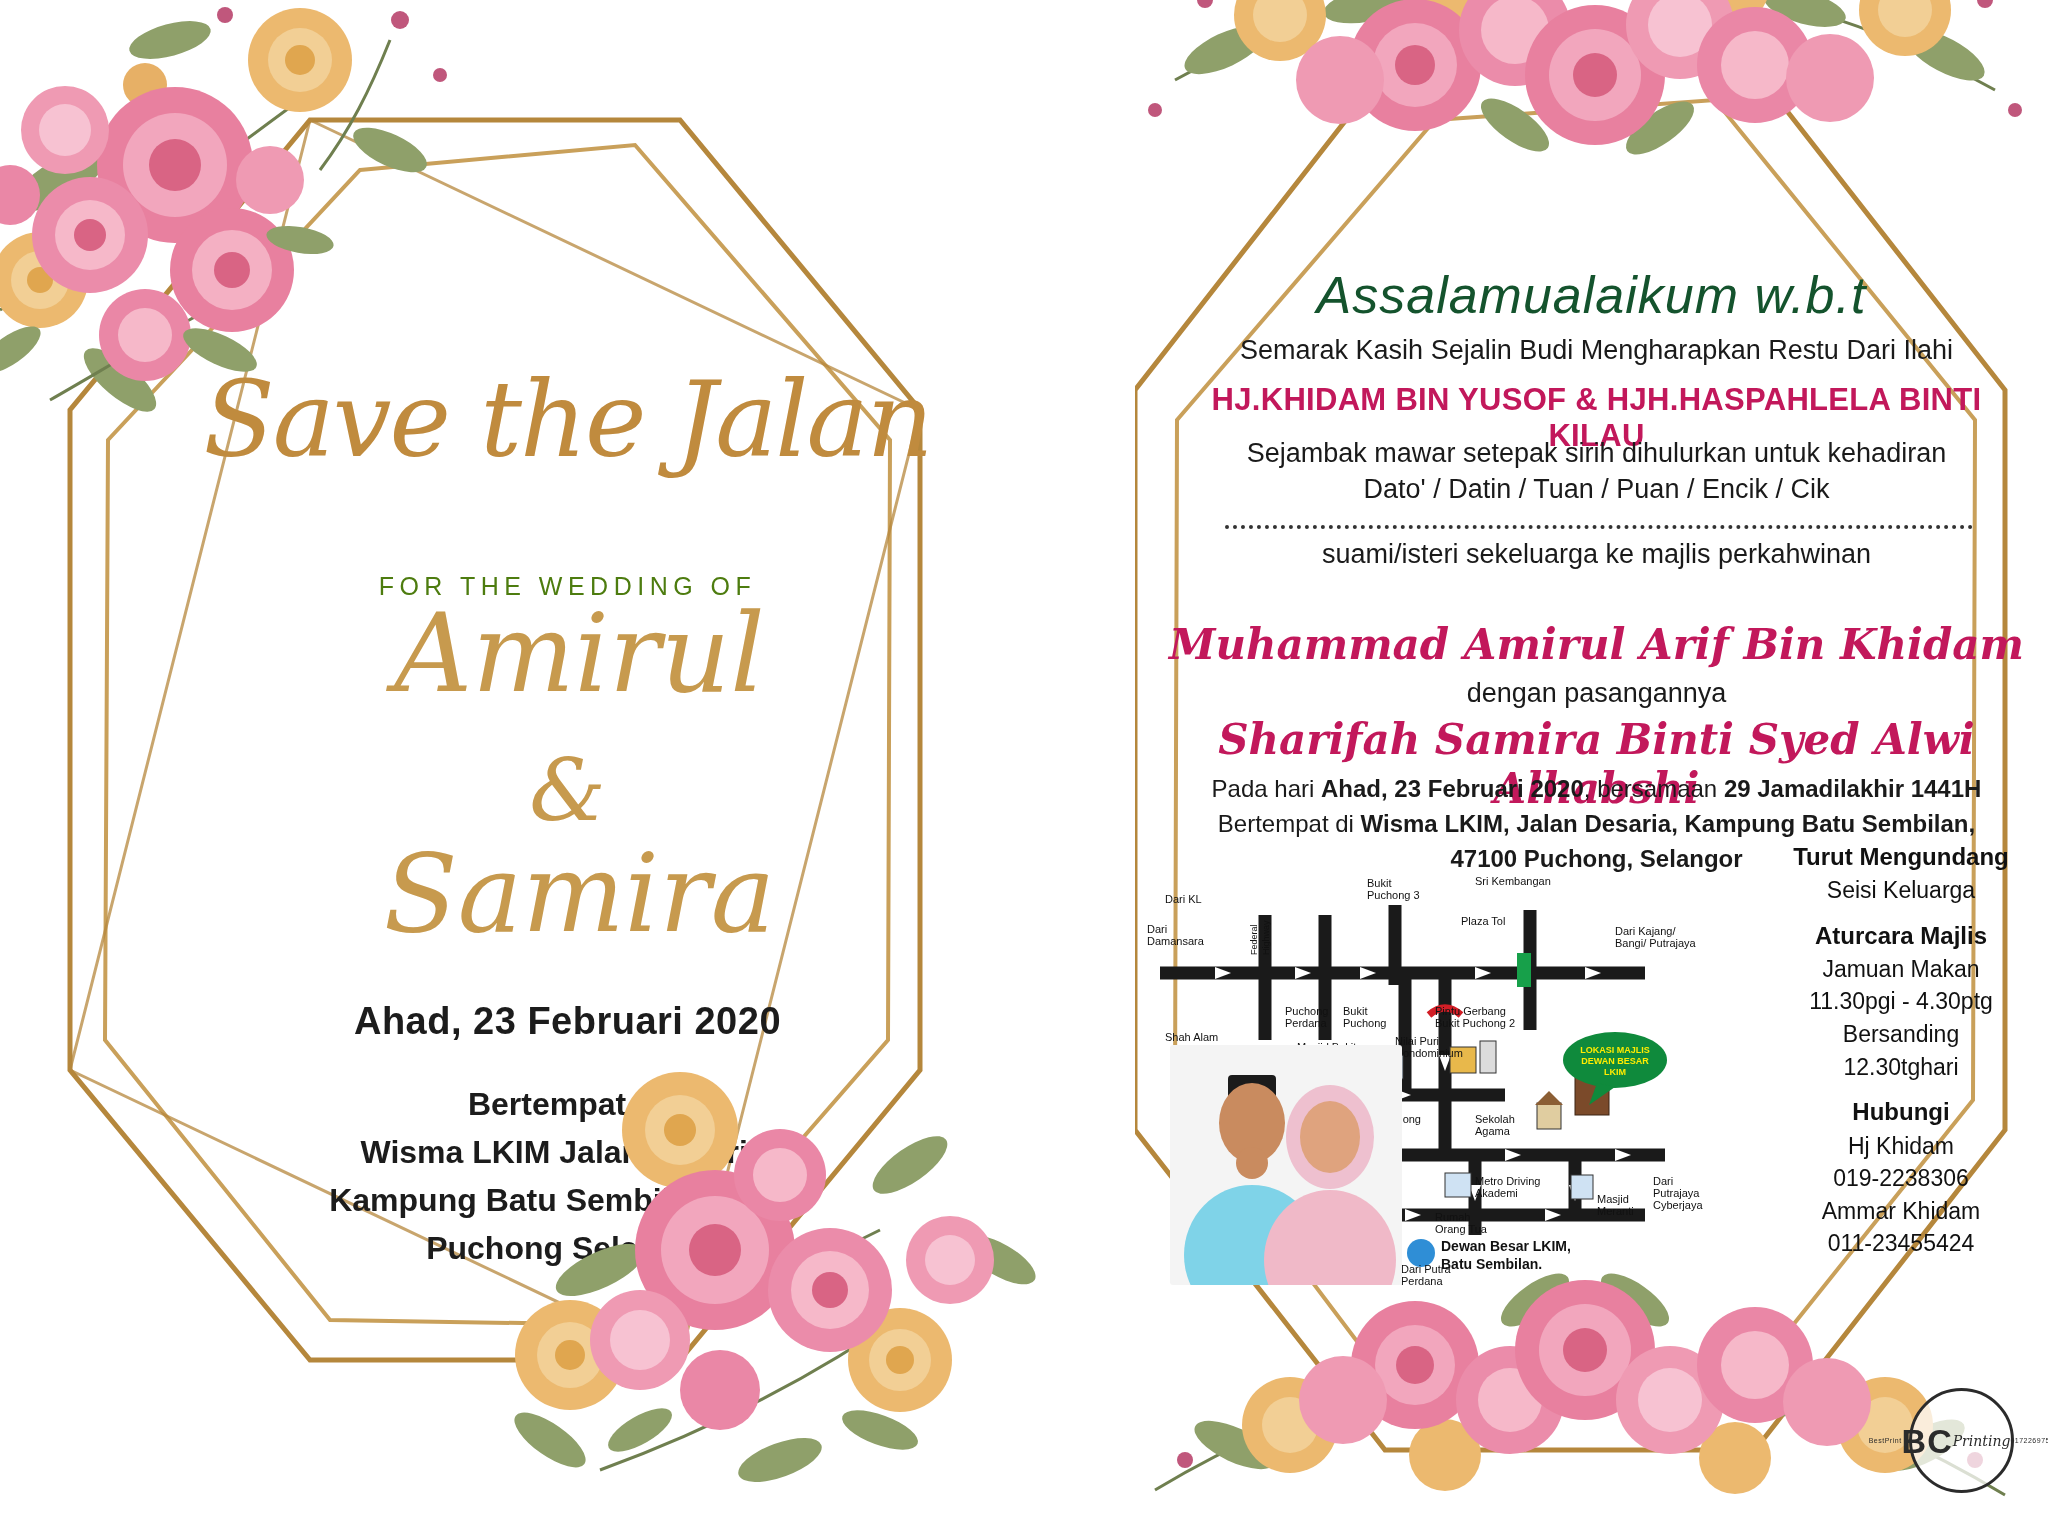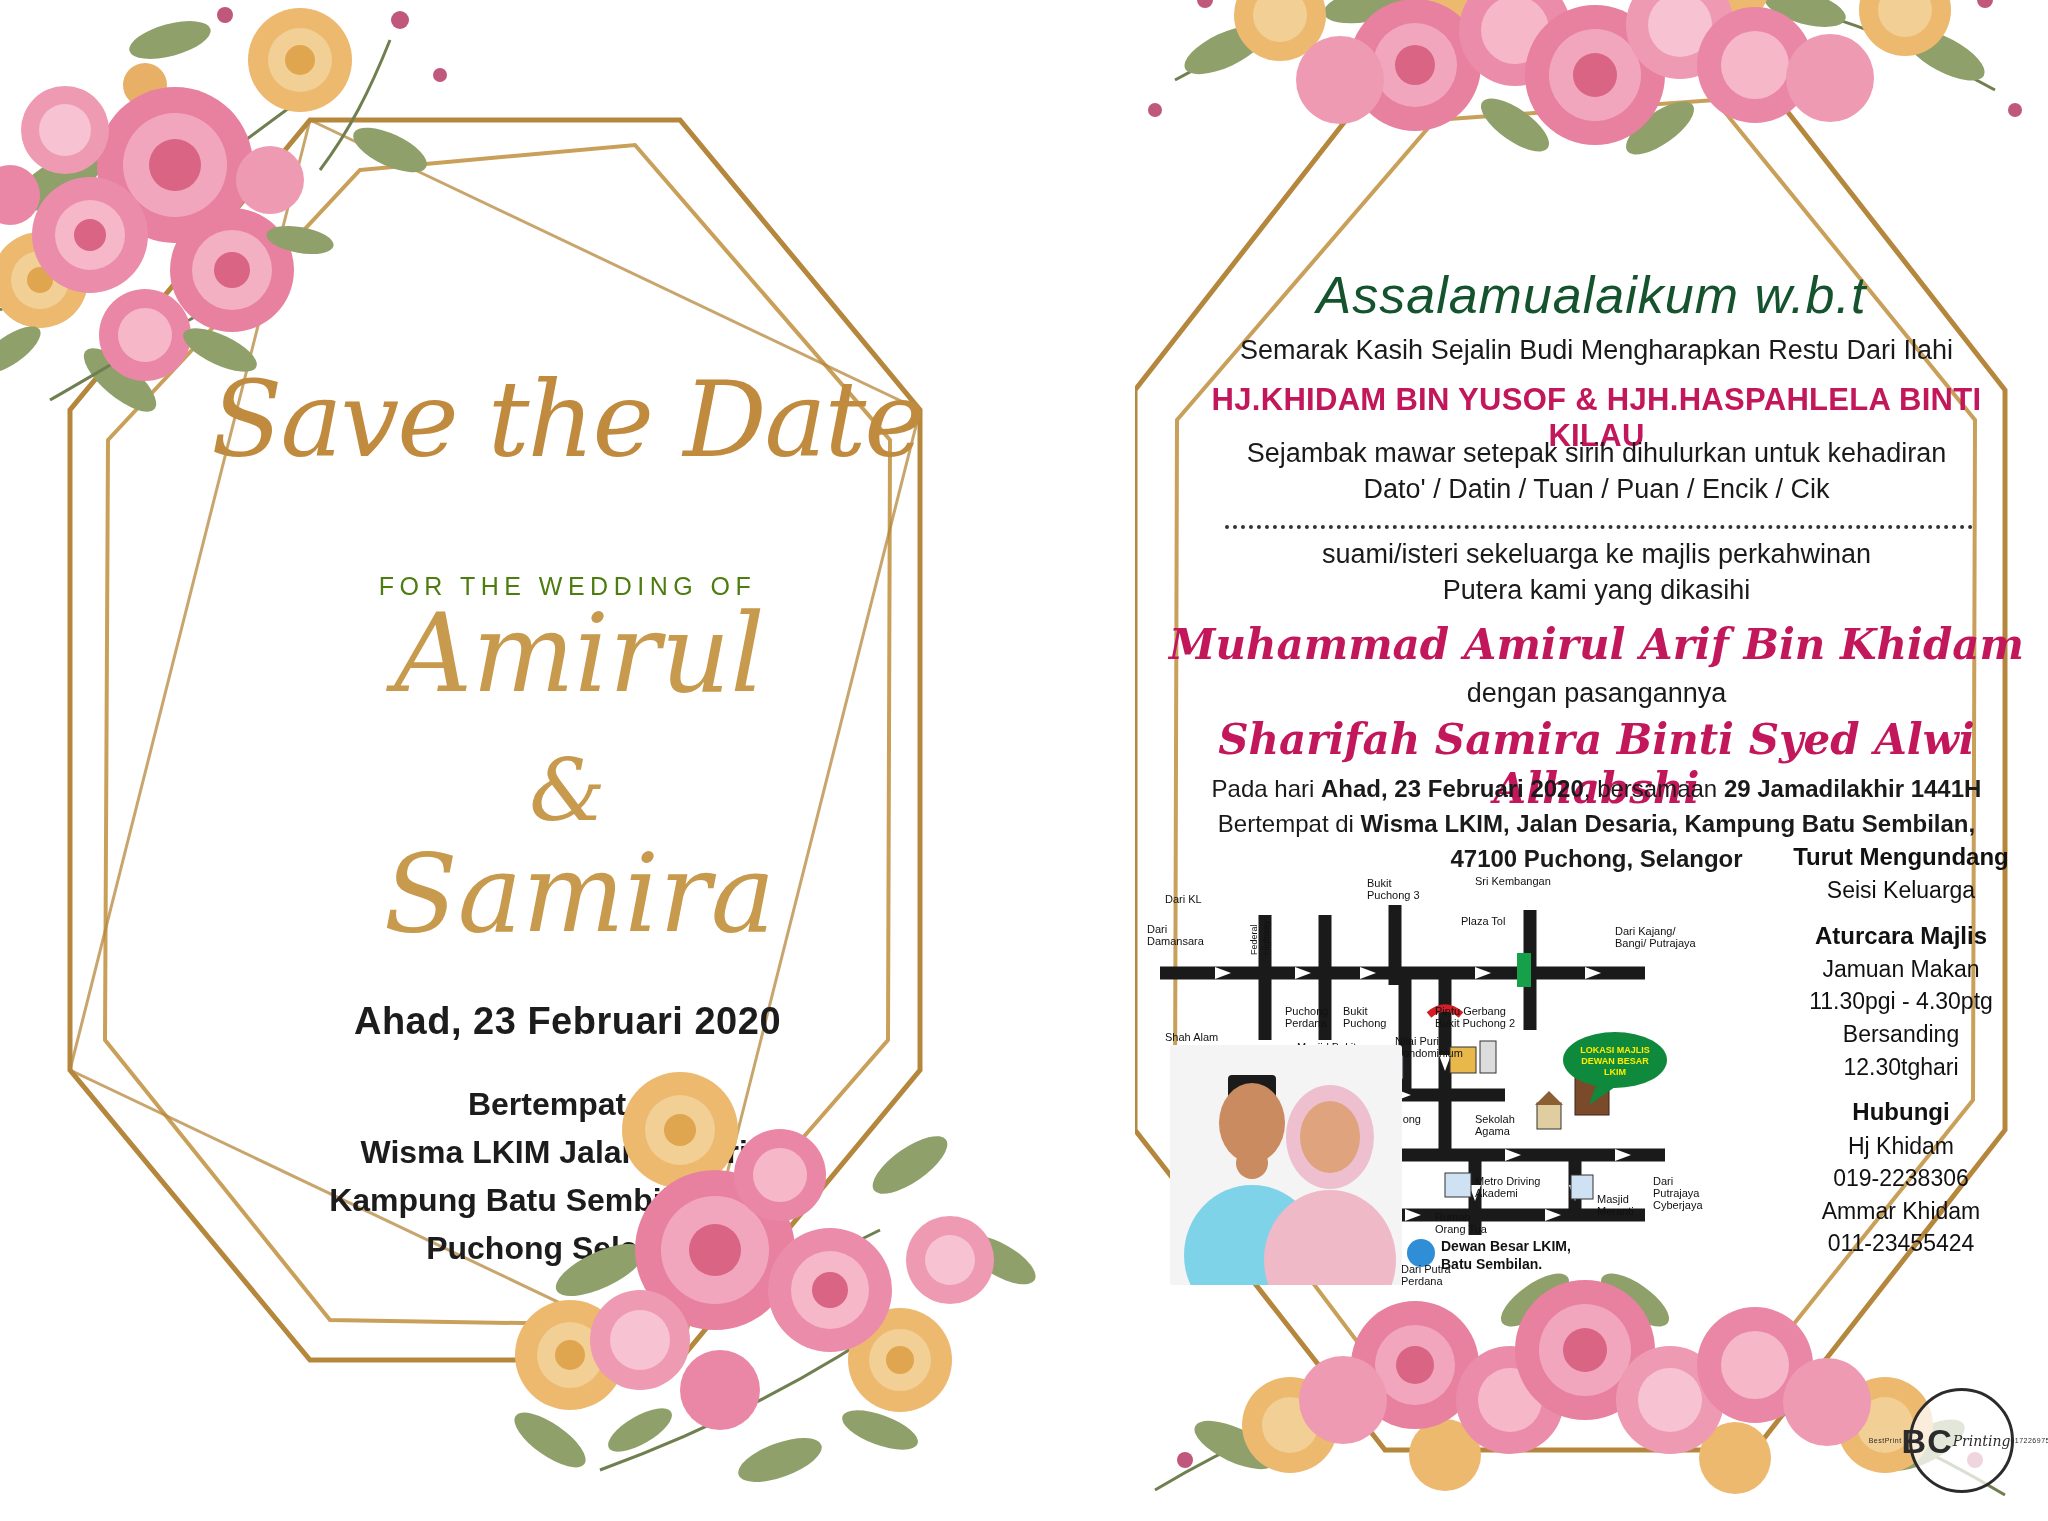--- a/index.html
+++ b/index.html
@@ -144,21 +144,21 @@
 
     <div class="frame-left">
       <svg viewBox="0 0 870 1260" fill="none">
         <polygon points="250,10 620,10 860,300 860,960 620,1250 250,1250 10,960 10,300" stroke="#b5873c" stroke-width="5"></polygon>
         <polygon points="300,60 575,35 830,330 828,930 580,1215 270,1210 45,930 48,330" stroke="#c9a05a" stroke-width="4"></polygon>
         <polyline points="250,10 860,300 620,1250 10,960 250,10" stroke="#b5873c" stroke-width="3" opacity=".75"></polyline>
       </svg>
     </div>
 
     <div class="left-content">
-      <div class="save-the-date">Save the Date</div>
+      <div class="save-the-date">Save the Jalan</div>
       <div class="for-the-wedding">FOR THE WEDDING OF</div>
       <div class="groom-name">Amirul</div>
       <div class="amp">&amp;</div>
       <div class="bride-name">Samira</div>
       <div class="date-line">Ahad, 23 Februari 2020</div>
       <div class="venue">
         <div>Bertempat Di</div>
         <div>Wisma LKIM Jalan Desaria,</div>
         <div>Kampung Batu Sembilan 47100</div>
         <div>Puchong Selangor</div>
@@ -285,21 +285,20 @@
       <div class="salam">Assalamualaikum w.b.t</div>
       <div class="r-line t-parents">HJ.KHIDAM BIN YUSOF &amp; HJH.HASPAHLELA BINTI KILAU</div>
       <div class="r-line t-semarak">Semarak Kasih Sejalin Budi Mengharapkan Restu Dari Ilahi</div>
       <div class="r-line t-sejambak">
         <div>Sejambak mawar setepak sirih dihulurkan untuk kehadiran</div>
         <div>Dato' / Datin / Tuan / Puan / Encik / Cik</div>
       </div>
       <div class="dotline"></div>
       <div class="r-line t-suami">
         <div>suami/isteri sekeluarga ke majlis perkahwinan</div>
-        <div>Putera kami yang dikasihi</div>
       </div>
       <div class="r-line t-groom">Muhammad Amirul Arif Bin Khidam</div>
       <div class="r-line t-dengan">dengan pasangannya</div>
       <div class="r-line t-bride">Sharifah Samira Binti Syed Alwi Alhabshi</div>
 
       <div class="r-line t-pada">
         <div>
           <span>Pada hari </span><b>Ahad, 23 Februari 2020</b><span>, bersamaan </span><b>29 Jamadilakhir 1441H</b>
         </div>
         <div>

